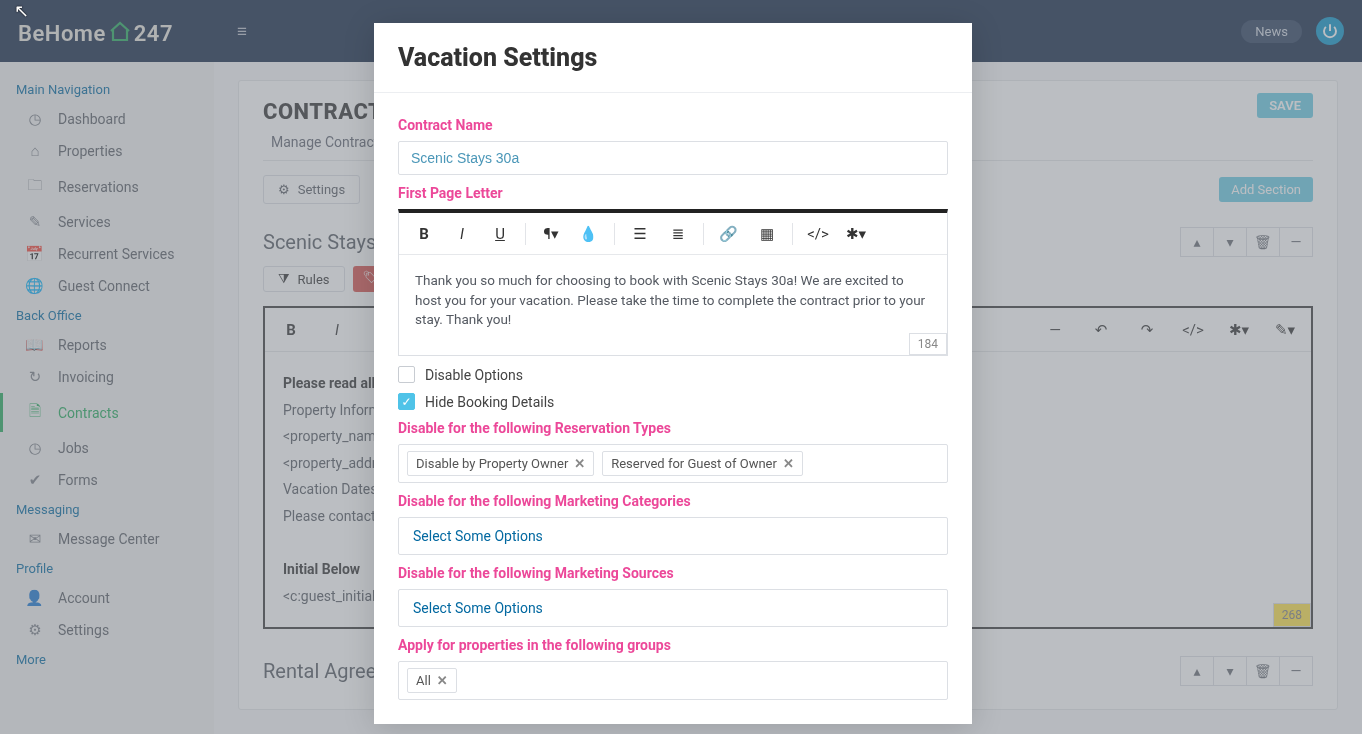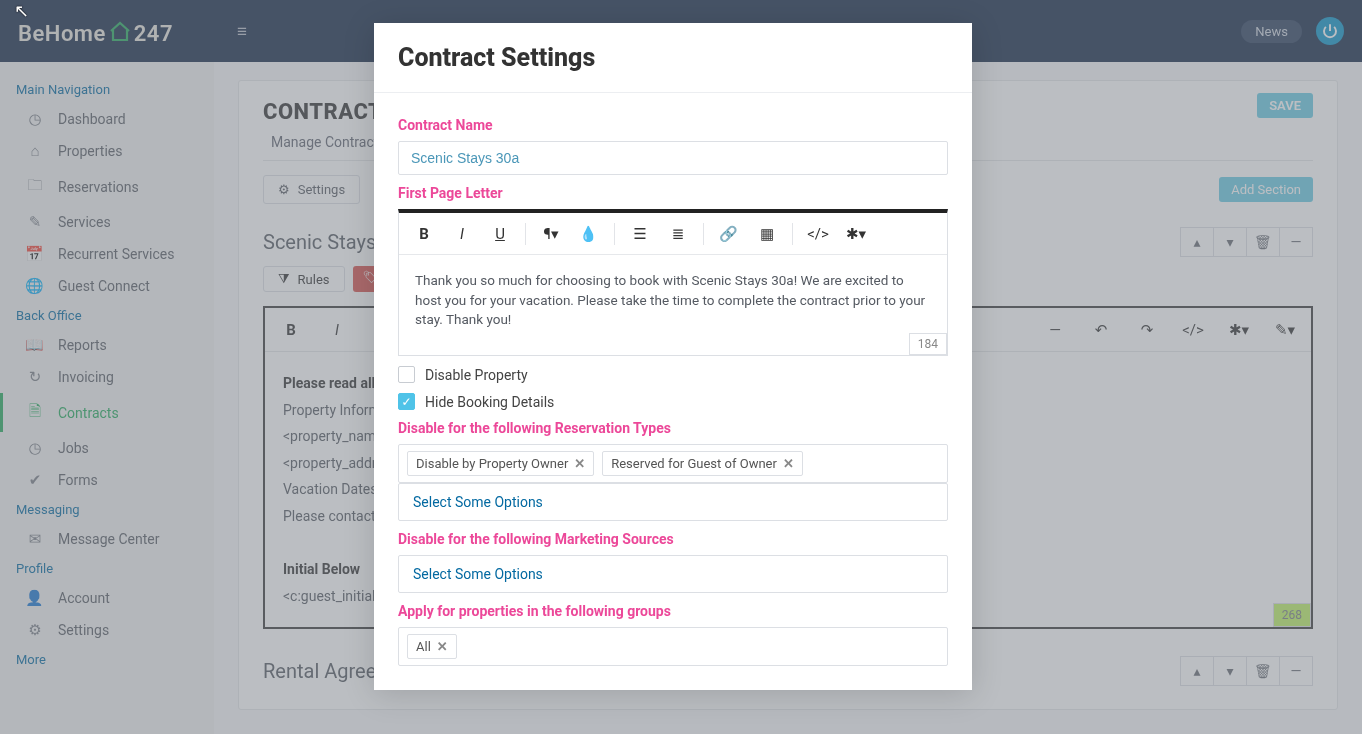--- a/index.html
+++ b/index.html
@@ -33,21 +33,21 @@
 .chip-rules { border:1px solid #dcdfe4; background:#fff; padding:4px 14px; font-size:13px; display:inline-flex; align-items:center; gap:8px; border-radius:3px; }
 .chip-red { background:#d9534f; color:#fff; padding:4px 10px; font-size:12px; border-radius:3px; }
 .icon-group { margin-left:auto; display:flex; gap:0; }
 .ig-btn { width:34px; height:30px; border:1px solid #dcdfe4; background:#fff; display:flex; align-items:center; justify-content:center; color:#676b73; font-size:14px; margin-left:-1px; }
 .editor { border:2px solid #3a3a3a; margin-top:14px; position:relative; }
 .editor .etoolbar { height:44px; background:#fff; border-bottom:1px solid #e4e6e9; display:flex; align-items:center; padding:0 12px; gap:18px; color:#333; font-size:15px; }
 .editor .etoolbar .spacer { margin-left:auto; }
 .editor .etoolbar .mini { width:28px; text-align:center; }
 .editor-body { background:#fff; padding:18px; font-size:14px; color:#555a62; line-height:1.9; }
 .editor-body .bold { font-weight:700; color:#333; }
-.count-badge { position:absolute; right:0; bottom:0; border:1px solid #dcdfe4; padding:4px 8px; font-size:12px; color:#7b7f87; background:#bef264; }
+.count-badge { position:absolute; right:0; bottom:0; border:1px solid #dcdfe4; padding:4px 8px; font-size:12px; color:#7b7f87; background:#fde047; }
 
 .overlay { position: fixed; inset: 0; background: rgba(120,125,133,0.5); z-index:50; }
 .modal { position:absolute; top:23px; left:374px; width:598px; background:#fff; z-index:60; box-shadow:0 4px 30px rgba(0,0,0,.15); padding-bottom: 10px; }
 .modal h1 { font-size:25px; font-weight:800; padding:20px 24px; border-bottom:1px solid #eceef1; }
 .modal .mbody { padding:14px 24px; }
 .flabel { font-size:14px; font-weight:700; color:#ec4899; margin:10px 0 8px; }
 .tinput { width:100%; border:1px solid #dcdfe4; padding:8px 12px; font-size:14px; color:#4b97b8; border-radius:2px; }
 .rtebox { border:1px solid #dcdfe4; border-top:4px solid #222; position:relative; }
 .rtetoolbar { display:flex; align-items:center; height:42px; padding:0 8px; gap:4px; border-bottom:1px solid #e6e8eb; color:#333; }
 .rtetoolbar .btn { width:34px; height:32px; display:flex; align-items:center; justify-content:center; font-size:15px; }
@@ -223,21 +223,21 @@
         <div class="ig-btn">🗑</div>
         <div class="ig-btn">—</div>
       </div>
     </div>
   </div>
 </div>
 
 <div class="overlay"></div>
 
 <div class="modal">
-  <h1>Contract Settings</h1>
+  <h1>Vacation Settings</h1>
   <div class="mbody">
     <div class="flabel">Contract Name</div>
     <input class="tinput" value="Scenic Stays 30a" style="">
 
     <div class="flabel">First Page Letter</div>
     <div class="rtebox">
       <div class="rtetoolbar">
         <span class="btn">
             <b>B</b>
           </span>
@@ -259,39 +259,40 @@
         <span class="sep"></span>
         <span class="btn">&lt;/&gt;</span>
         <span class="btn">✱▾</span>
       </div>
       <div class="rtebody">Thank you so much for choosing to book with Scenic Stays 30a! We are excited to host you for your vacation. Please take the time to complete the contract prior to your stay. Thank you!</div>
       <div class="cntr">184</div>
     </div>
 
     <div class="chkrow">
       <span class="chkbox"></span>
-      <span>Disable Property</span>
+      <span>Disable Options</span>
     </div>
     <div class="chkrow">
       <span class="chkbox on">✓</span>
       <span>Hide Booking Details</span>
     </div>
 
     <div class="flabel">Disable for the following Reservation Types</div>
     <div class="tagbox" id="res-tags">
         <span class="tag">
           <span>Disable by Property Owner</span>
           <span class="x">✕</span>
         </span>
         <span class="tag">
           <span>Reserved for Guest of Owner</span>
           <span class="x">✕</span>
         </span>
       </div>
 
+    <div class="flabel">Disable for the following Marketing Categories</div>
     <div class="tagbox">
       <span class="placeholder">Select Some Options</span>
     </div>
 
     <div class="flabel">Disable for the following Marketing Sources</div>
     <div class="tagbox">
       <span class="placeholder">Select Some Options</span>
     </div>
 
     <div class="flabel">Apply for properties in the following groups</div>

